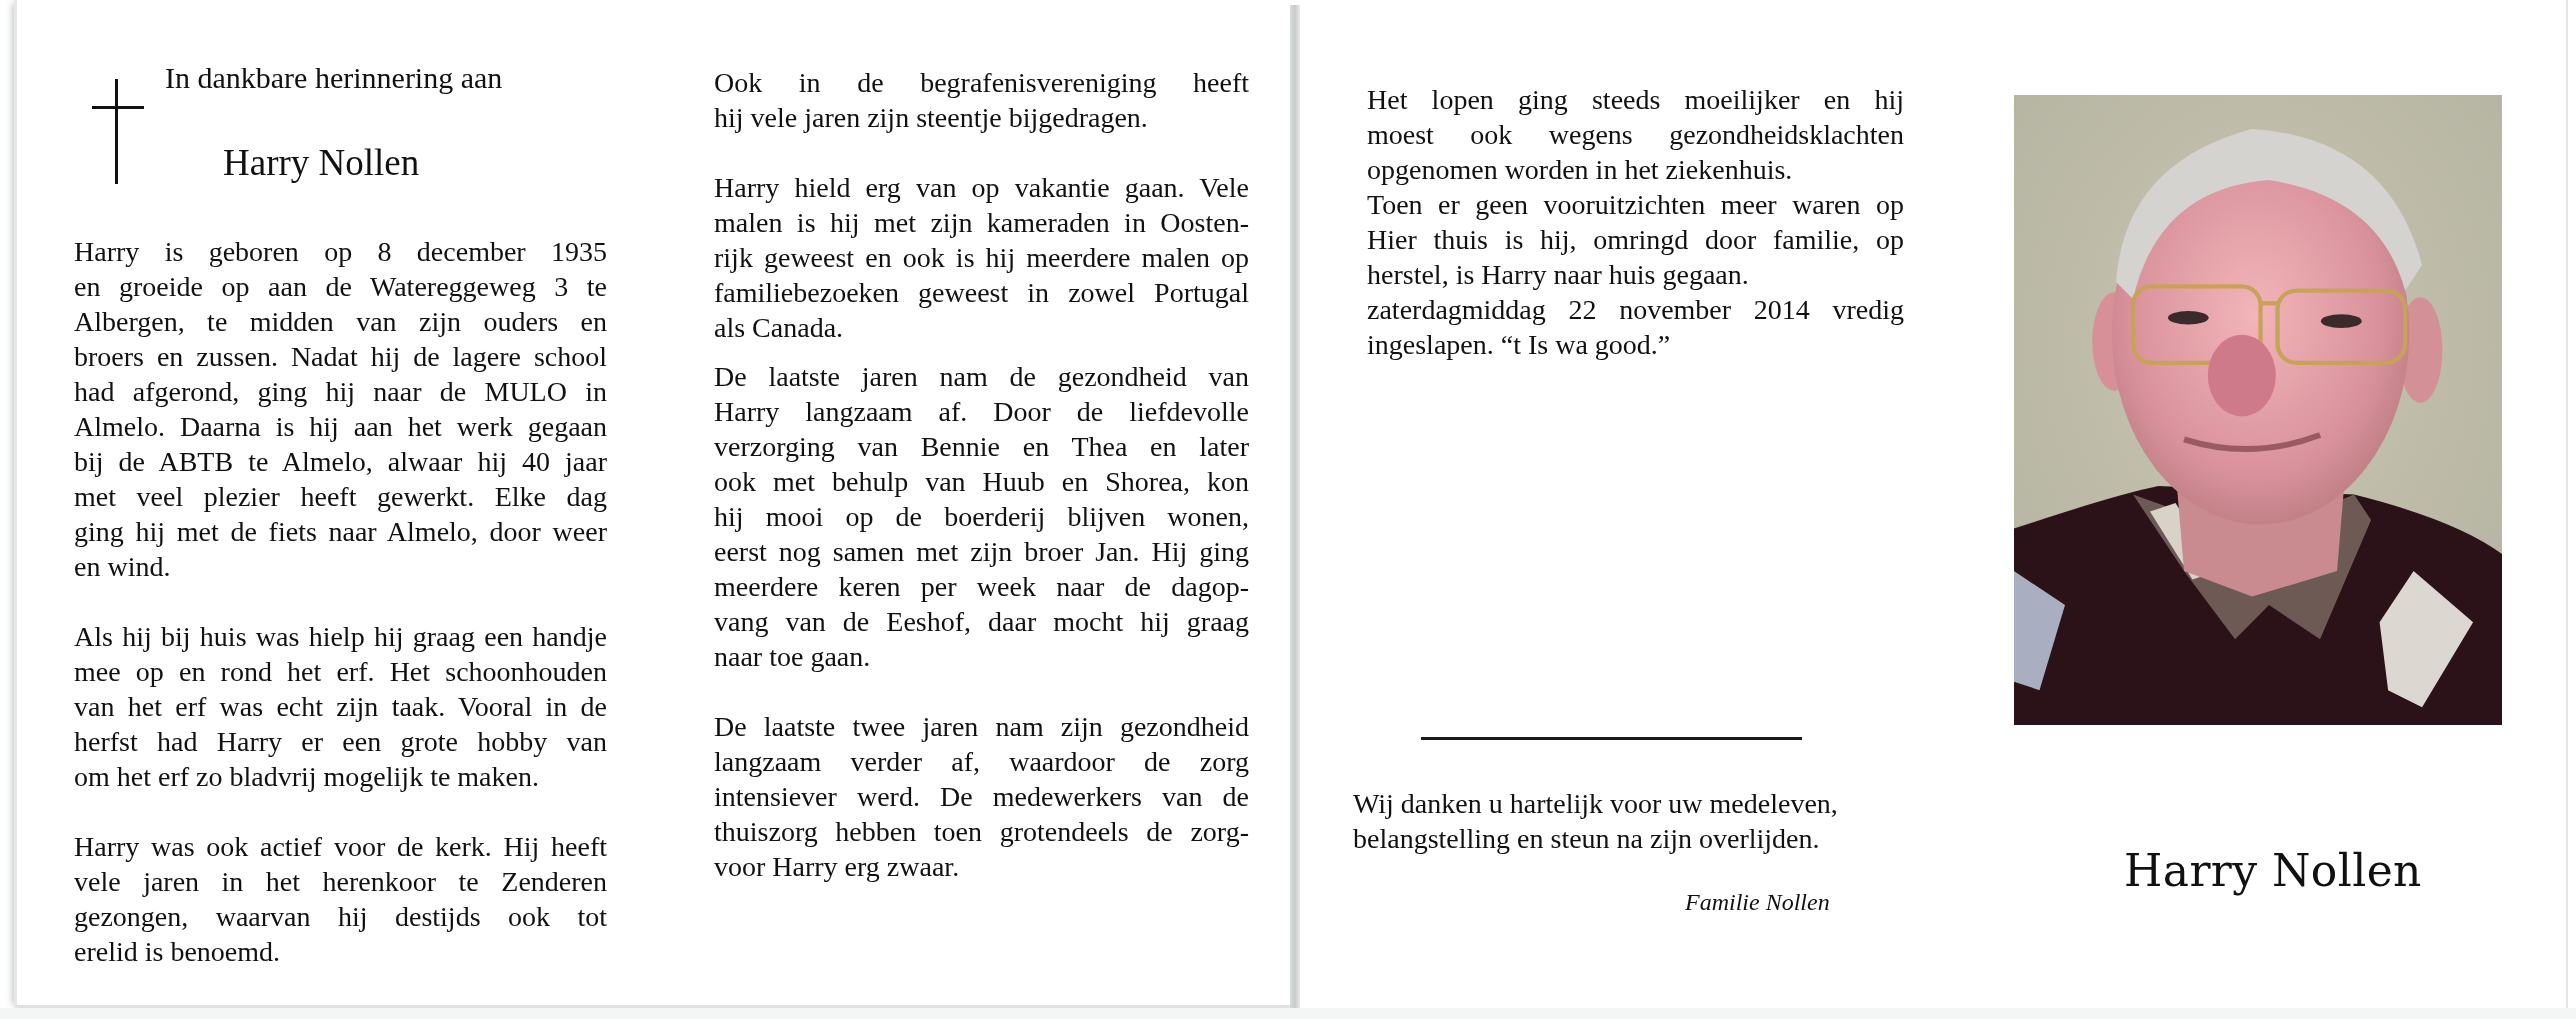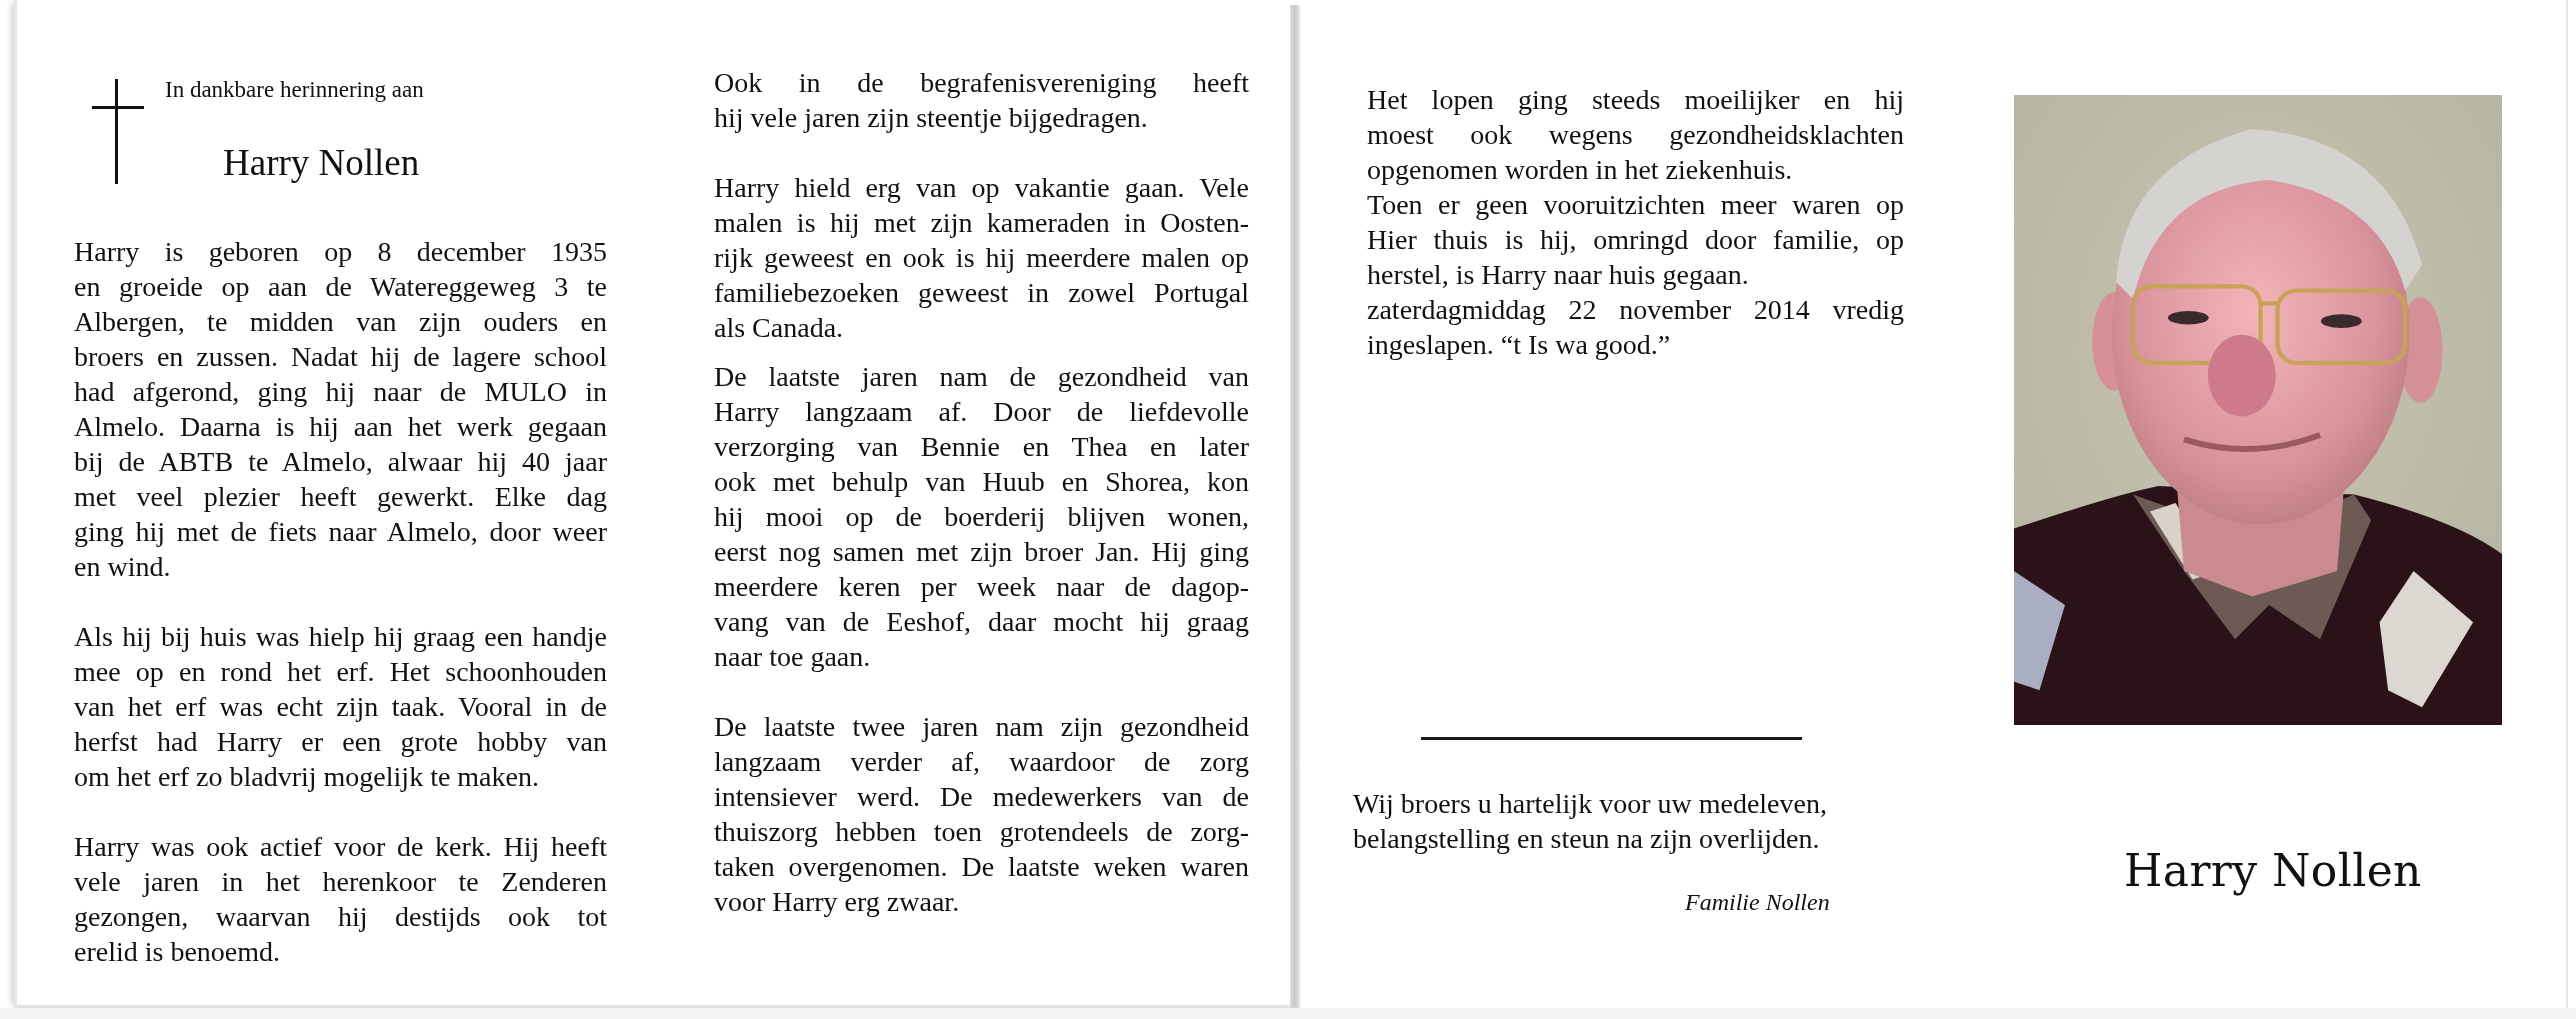--- a/index.html
+++ b/index.html
@@ -28,21 +28,21 @@
     border-right:2.5px solid #e6e6e6;
   }
   #bottom-shade {
     position:absolute; left:0; top:1008px; width:2576px; height:12px; background:#f4f5f5;
   }
 
   .cross-v { position:absolute; left:98px; top:79px; width:3.4px; height:105px; background:#111; }
   .cross-h { position:absolute; left:75px; top:106px; width:52px; height:3.4px; background:#111; }
 
   .heading-small {
-    position:absolute; left:165px; top:77px; font-size:23px; white-space:nowrap;
+    position:absolute; left:165px; top:61px; font-size:30px; white-space:nowrap;
   }
   .heading-name {
     position:absolute; left:223px; top:141px; font-size:37px; white-space:nowrap;
   }
 
   .block { position:absolute; font-size:28px; line-height:35px; }
   .line {
     display:block; white-space:nowrap; height:35px;
     text-align:justify; text-align-last:justify;
   }
@@ -134,41 +134,40 @@
       <span class="line">eerst nog samen met zijn broer Jan. Hij ging</span>
       <span class="line">meerdere keren per week naar de dagop-</span>
       <span class="line">vang van de Eeshof, daar mocht hij graag</span>
       <span class="line last">naar toe gaan.</span>
     </div>
     <div style="margin-top: 35px;">
       <span class="line">De laatste twee jaren nam zijn gezondheid</span>
       <span class="line">langzaam verder af, waardoor de zorg</span>
       <span class="line">intensiever werd. De medewerkers van de</span>
       <span class="line">thuiszorg hebben toen grotendeels de zorg-</span>
-      <span class="line">taken overgenomen. De laatste weken waren</span>
       <span class="line last">voor Harry erg zwaar.</span>
     </div>
   </div>
 <div class="block" id="col3" style="top: 82px; margin-left: 20px;">
     <div>
       <span class="line">Het lopen ging steeds moeilijker en hij</span>
       <span class="line">moest ook wegens gezondheidsklachten</span>
       <span class="line last">opgenomen worden in het ziekenhuis.</span>
       <span class="line">Toen er geen vooruitzichten meer waren op</span>
       <span class="line">Hier thuis is hij, omringd door familie, op</span>
       <span class="line last">herstel, is Harry naar huis gegaan.</span>
       <span class="line">zaterdagmiddag 22 november 2014 vredig</span>
       <span class="line last">ingeslapen. “t Is wa good.”</span>
     </div>
   </div>
 
 <div id="divider"></div>
 
 <div class="block" id="thanks">
-  <span class="line">Wij broers u hartelijk voor uw medeleven,</span>
+  <span class="line">Wij danken u hartelijk voor uw medeleven,</span>
   <span class="line">belangstelling en steun na zijn overlijden.</span>
 </div>
 <div id="signature">Familie Nollen</div>
 
 <div id="photo" title="Portrait photo of Harry Nollen">
   <svg viewBox="0 0 574 741" preserveAspectRatio="none">
     <defs>
       <radialGradient id="bg" cx="50%" cy="40%" r="75%">
         <stop offset="0%" stop-color="#c9c6b2"></stop>
         <stop offset="100%" stop-color="#b3b2a0"></stop>

